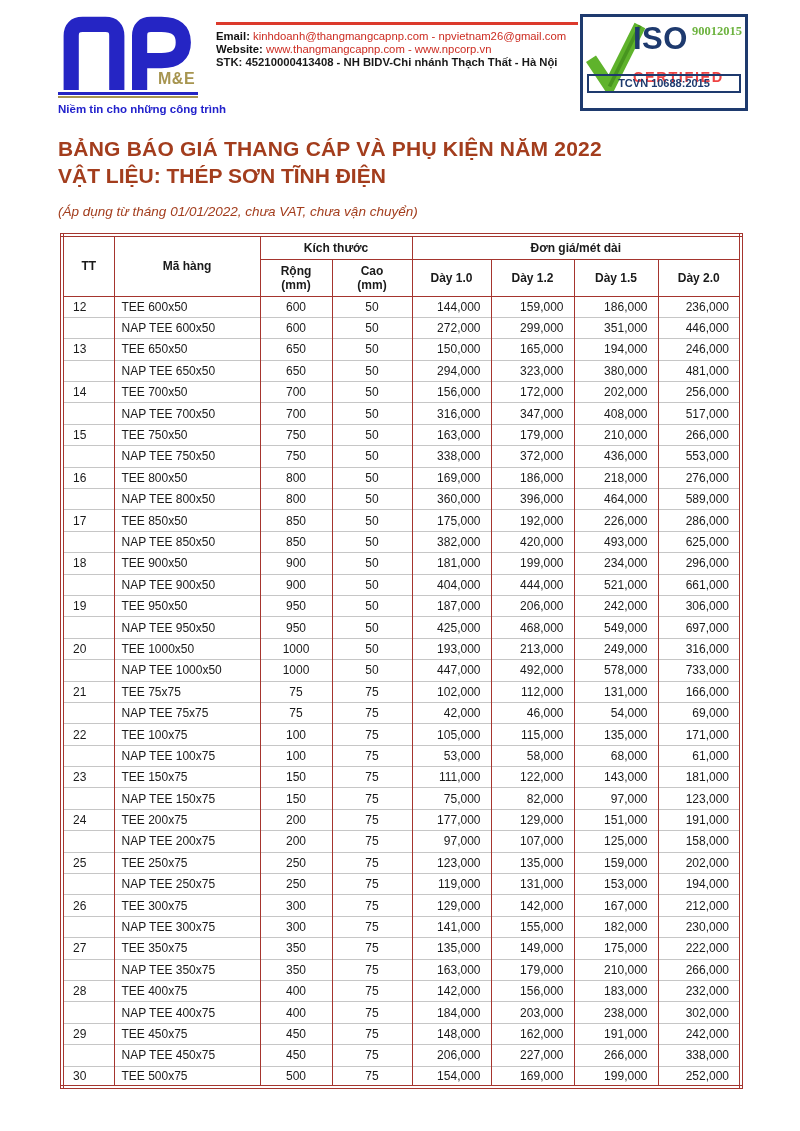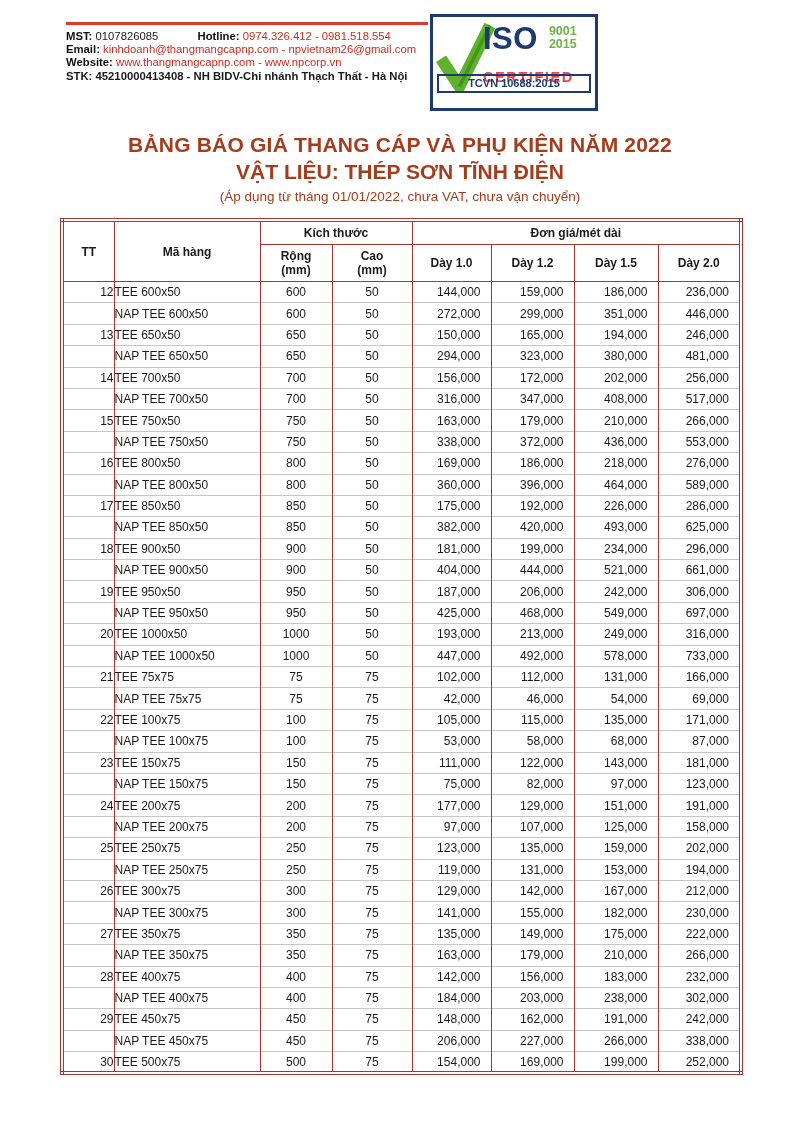--- a/index.html
+++ b/index.html
@@ -41,71 +41,77 @@
   .stk-line { font-weight: bold; }
 
   .iso-badge {
     position: relative; margin-left: 7px; width: 168px; height: 97px;
     border: 3px solid #1E3A6E; background: #fff; flex: 0 0 168px;
   }
   .iso-check { position: absolute; left: 1px; top: 3px; width: 62px; height: 72px; }
   .iso-text { position: absolute; left: 50px; top: 6px; width: 112px; }
   .iso-row { display: flex; align-items: flex-start; }
   .iso-word { font-size: 31px; line-height: 31px; font-weight: bold; color: #1E3A6E; letter-spacing: 0.5px; }
-  .iso-years { display: flex; flex-direction: column; margin-left: 11px; margin-top: 2px; }
+  .iso-years { display: flex; margin-left: 4px; margin-top: 2px; font-family: Liberation Serif, serif; }
   .iso-years span { font-size: 12.5px; line-height: 13px; font-weight: bold; color: #6DB33F; }
   .iso-certified { font-size: 14.5px; font-weight: bold; color: #ef4444; letter-spacing: 1.6px; margin-top: 15px; }
   .iso-tcvn {
     position: absolute; left: 4px; right: 4px; bottom: 15px; height: 19px;
     border: 2px solid #1E3A6E; text-align: center;
     font-size: 11px; font-weight: bold; color: #1E3A6E; line-height: 15px;
   }
 
   
-  .title-block { text-align: center; margin-top: 22px; color: #A33D1D; }
+  .title-block { margin-top: 22px; color: #A33D1D; }
   .title-line1 { font-size: 21px; font-weight: bold; letter-spacing: 0.2px; }
   .title-line2 { font-size: 21px; font-weight: bold; margin-top: 3px; }
-  .title-line3 { font-size: 13.5px; margin-top: 5px; }
+  .title-line3 { font-size: 13.5px; font-style: italic; margin-top: 16px; }
 
   
   .price-table {
     margin-top: 14px; margin-left: 2px;
     border-collapse: collapse; table-layout: fixed; width: 681px;
     border: 4px double #A5352E;
   }
   .price-table th {
     border: 1px solid #A5352E; font-size: 12px; font-weight: bold;
     padding: 4px 12px; height: 24px; text-align: center; background: #fff;
   }
   .price-table td {
     border-left: 1px solid #A5352E; border-right: 1px solid #A5352E;
     border-top: 1px solid #C6C6C6;
     font-size: 12px; height: 21.4px; background: #fff; white-space: nowrap; overflow: hidden;
   }
-  .col-tt   { text-align: right; }
-  .col-code { text-align: left; padding-left: 0; }
+  .col-tt   { text-align: left; padding-left: 9px; }
+  .col-code { text-align: left; padding-left: 7px; }
   .col-w, .col-h { text-align: center; }
   .col-p    { text-align: right; padding-right: 10px; }
 </style>
 </head>
 <body>
 
 <div class="page">
 
   <header class="doc-header">
 
+    <div class="logo-block">
+      <div class="logo-mark">
+        <svg width="148" height="76" viewBox="0 0 150 80">
+          <path d="M11 80 L11 23 Q11 11 23 11 L47 11 Q59 11 59 23 L59 80" fill="none" stroke="#2525C4" stroke-width="16"></path>
+          <path d="M83 80 L83 23 Q83 11 95 11 L106 11 Q129 11 129 30 Q129 49 106 49 L83 49" fill="none" stroke="#2525C4" stroke-width="16"></path>
+        </svg>
+        <span class="logo-sub">M&amp;E</span>
+      </div>
+      <div class="logo-rule-blue"></div>
+      <div class="logo-rule-gold"></div>
+      <div class="logo-tagline">Niềm tin cho những công trình</div>
+    </div>
 
     <div class="company-block">
       <div class="company-rule"></div>
-      <div class="info-line">
-        <b>MST:</b>
-        <span>0107826085</span>
-        <b class="hotline-gap">Hotline:</b>
-        <span class="red-text">0974.326.412 - 0981.518.554</span>
-      </div>
       <div class="info-line">
         <b>Email:</b>
         <span class="red-text">kinhdoanh@thangmangcapnp.com - npvietnam26@gmail.com</span>
       </div>
       <div class="info-line">
         <b>Website:</b>
         <span class="red-text">www.thangmangcapnp.com - www.npcorp.vn</span>
       </div>
       <div class="info-line stk-line">STK: 45210000413408 - NH BIDV-Chi nhánh Thạch Thất - Hà Nội</div>
     </div>
@@ -375,21 +381,21 @@
           <td class="col-p">171,000</td>
         </tr>
         <tr>
           <td class="col-tt"></td>
           <td class="col-code">NAP TEE 100x75</td>
           <td class="col-w">100</td>
           <td class="col-h">75</td>
           <td class="col-p">53,000</td>
           <td class="col-p">58,000</td>
           <td class="col-p">68,000</td>
-          <td class="col-p">87,000</td>
+          <td class="col-p">61,000</td>
         </tr>
         <tr>
           <td class="col-tt">23</td>
           <td class="col-code">TEE 150x75</td>
           <td class="col-w">150</td>
           <td class="col-h">75</td>
           <td class="col-p">111,000</td>
           <td class="col-p">122,000</td>
           <td class="col-p">143,000</td>
           <td class="col-p">181,000</td>

